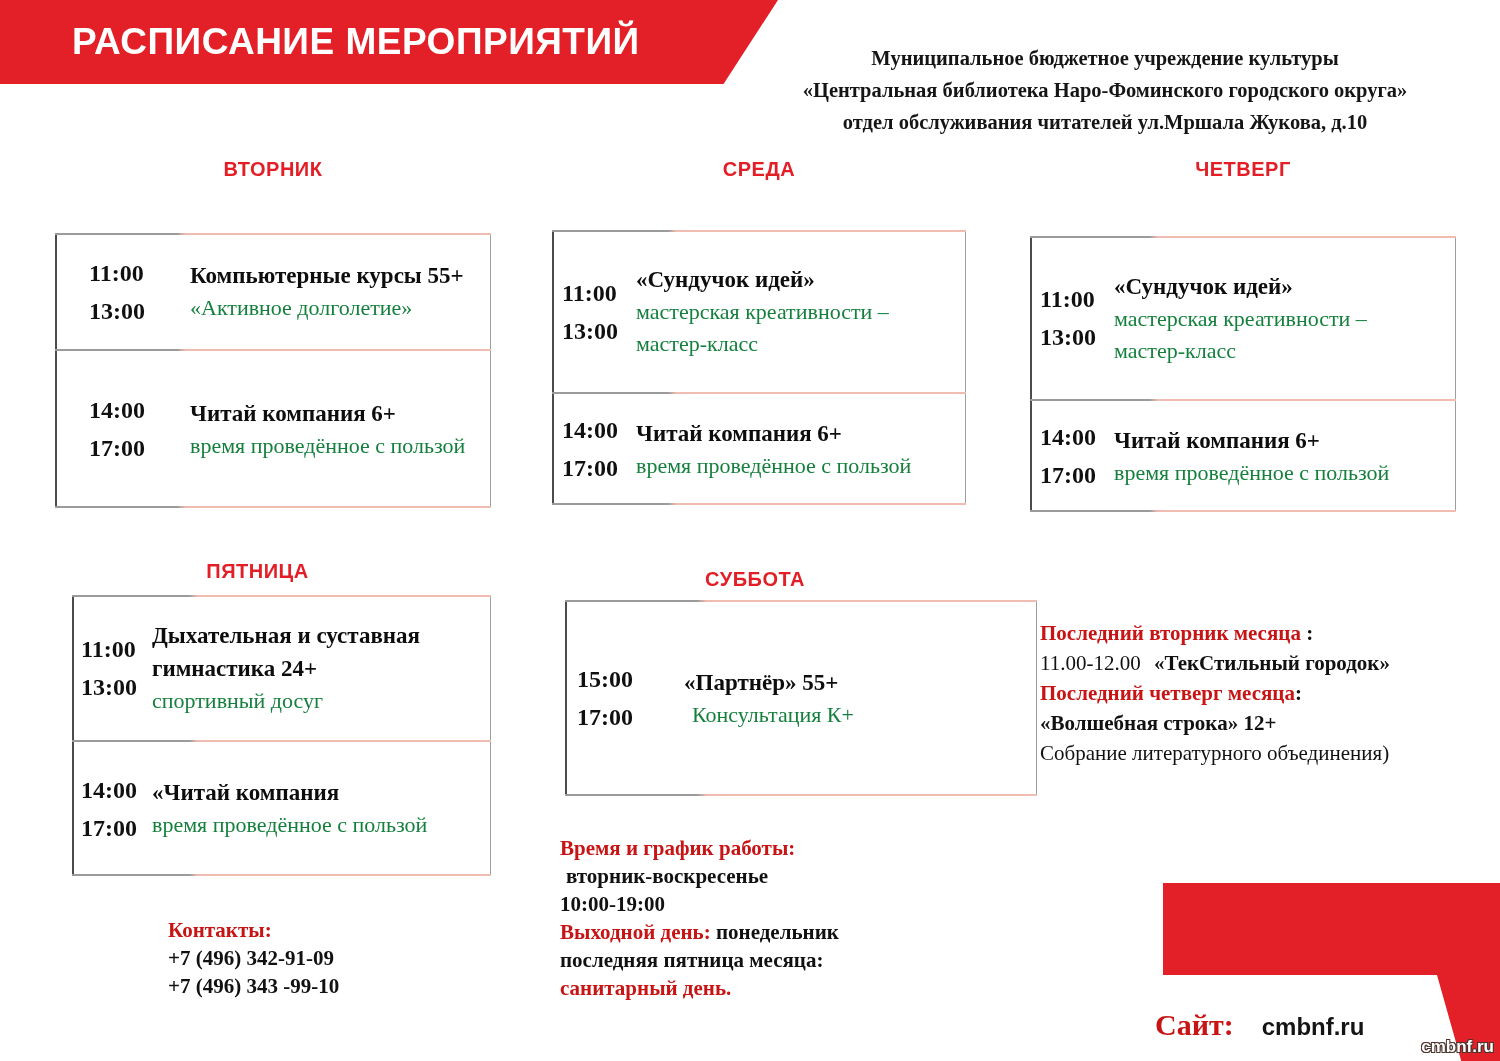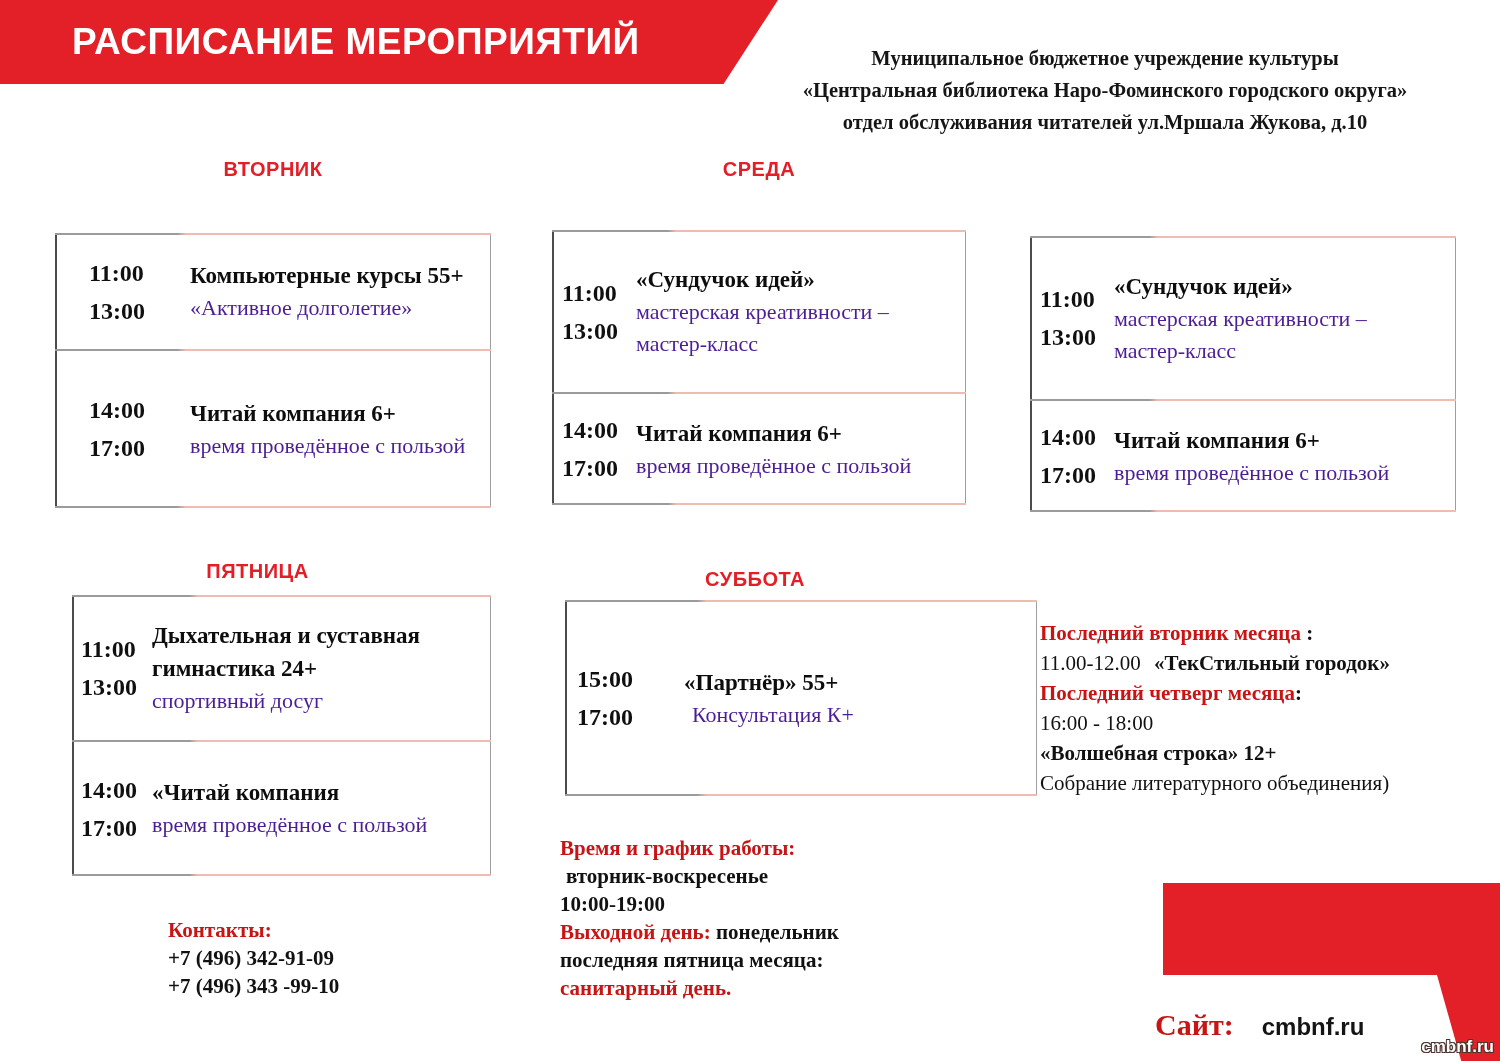--- a/index.html
+++ b/index.html
@@ -44,21 +44,21 @@
   .row + .row::before{
     content:"";position:absolute;top:-1px;left:-2px;right:-1px;height:2px;
     background:linear-gradient(90deg,#9b9b9b 0,#9b9b9b 28%,#f0bcb2 30%,#f0bcb2 100%);
   }
   .time{
     box-sizing:border-box;flex:none;display:flex;flex-direction:column;gap:8px;
     font-weight:bold;font-size:24px;line-height:30px;color:#101010;
   }
   .event{flex:1;padding-right:14px;}
   .ev-title{font-weight:bold;font-size:23px;line-height:33px;color:#0d0d0d;}
-  .ev-desc{font-size:22px;line-height:32px;color:#4c1d95;}
+  .ev-desc{font-size:22px;line-height:32px;color:#15803d;}
   
   .red{color:#c81414;}
   .b{font-weight:bold;}
   .monthly{position:absolute;left:1040px;top:618px;width:440px;font-size:21px;line-height:30px;}
   .hours{position:absolute;left:560px;top:834px;width:360px;font-size:21px;line-height:28px;font-weight:bold;}
   .contacts{position:absolute;left:168px;top:916px;width:300px;font-size:21px;line-height:28px;font-weight:bold;}
   .site{position:absolute;left:1155px;top:1008px;white-space:nowrap;}
   .site-label{font-weight:bold;font-size:30px;color:#c81414;font-family:Liberation Serif, serif;}
   .site-url{
     font-family:"Liberation Sans","DejaVu Sans",sans-serif;
@@ -87,20 +87,21 @@
   </div>
 
   <div class="org">
     <div>Муниципальное бюджетное учреждение культуры</div>
     <div>«Центральная библиотека Наро-Фоминского городского округа»</div>
     <div>отдел обслуживания читателей ул.Мршала Жукова, д.10</div>
   </div>
 
   <div class="day-label" style="left:55px;top:158px;width:436px;">ВТОРНИК</div>
   <div class="day-label" style="left:552px;top:158px;width:414px;">СРЕДА</div>
+  <div class="day-label" style="left:1030px;top:158px;width:426px;">ЧЕТВЕРГ</div>
   <div class="day-label" style="left:55px;top:560px;width:405px;">ПЯТНИЦА</div>
   <div class="day-label" style="left:545px;top:568px;width:420px;">СУББОТА</div>
 
   <div class="card" style="left:55px;top:233px;width:436px;height:275px;">
     <div class="row" style="height:117px;">
       <div class="time" style="width:133px;padding-left:32px;">
         <div>11:00</div>
         <div>13:00</div>
       </div>
       <div class="event">
@@ -199,21 +200,20 @@
         <div class="ev-title">«Партнёр» 55+</div>
         <div class="ev-desc" style="text-indent:8px;">Консультация К+</div>
       </div>
     </div>
   </div>
 
   <div class="monthly">
     <div><span class="red b">Последний вторник месяца</span><span class="b"> :</span></div>
     <div><span>11.00-12.00</span> <span class="b" style="margin-left:8px;">«ТекСтильный городок»</span></div>
     <div><span class="red b">Последний четверг месяца</span><span class="b">:</span></div>
-    <div>16:00 - 18:00</div>
     <div class="b">«Волшебная строка» 12+</div>
     <div>Собрание литературного объединения)</div>
   </div>
 
   <div class="hours">
     <div class="red">Время и график работы:</div>
     <div style="text-indent:6px;">вторник-воскресенье</div>
     <div>10:00-19:00</div>
     <div><span class="red">Выходной день:</span> <span>понедельник</span></div>
     <div>последняя пятница месяца:</div>

